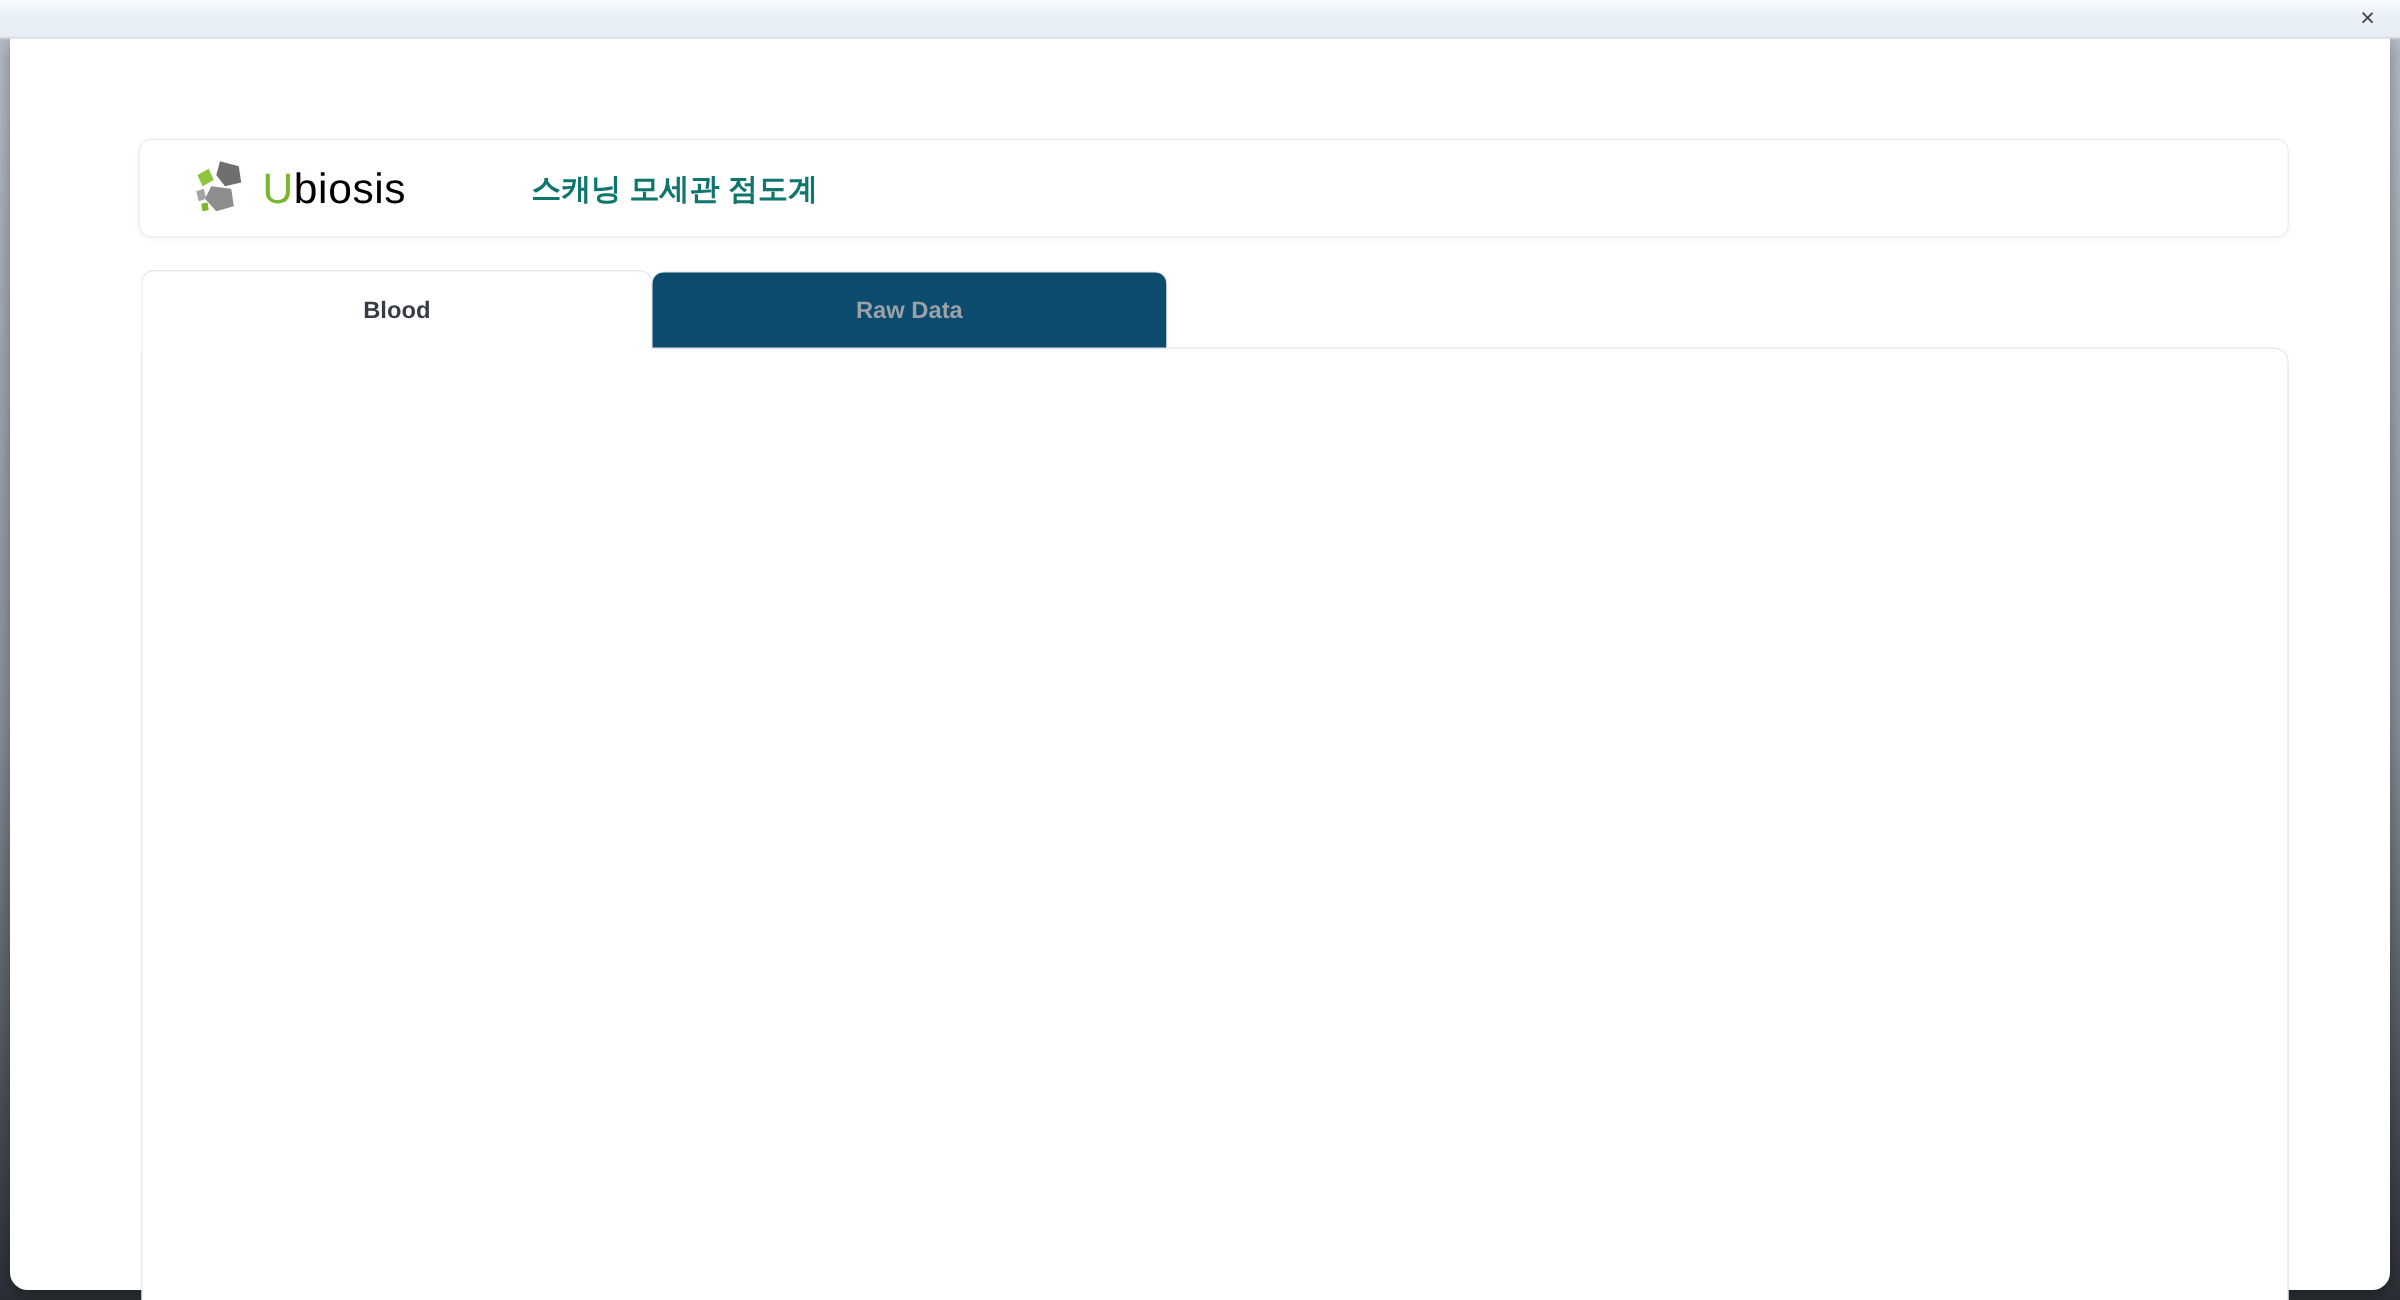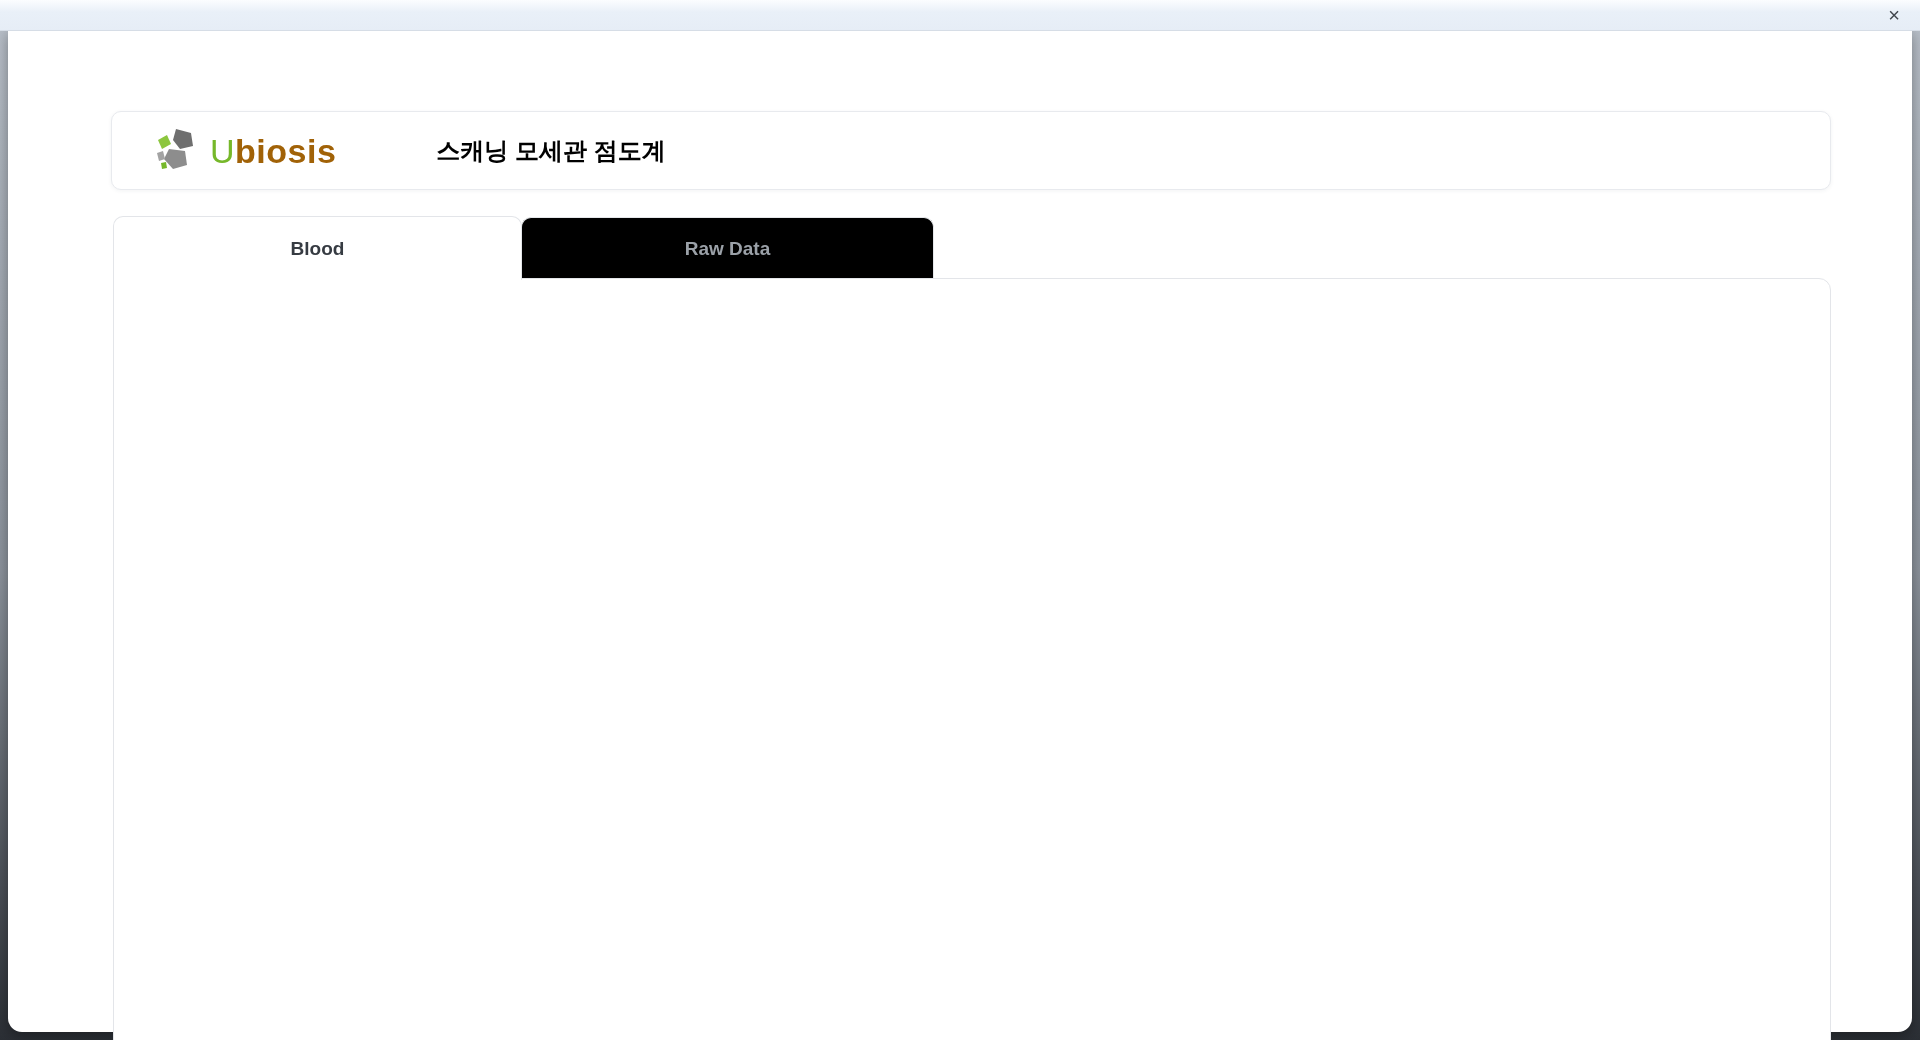--- a/index.html
+++ b/index.html
@@ -30,34 +30,34 @@
 
   
   .header-card{
     position:absolute;left:103px;top:81px;width:1718px;height:77px;
     background:#fff;border:1px solid #e8eaee;border-radius:10px;
     box-shadow:0 1px 4px rgba(40,50,70,.06);display:flex;align-items:center;z-index:2;
   }
   .logo{display:flex;align-items:center;margin-left:44px;}
   .logo-text{font-size:34px;letter-spacing:.5px;font-weight:500;margin-left:6px;line-height:1;}
   .logo-u{color:#76b82a;}
-  .logo-rest{color:#a16207;font-weight:bold;}
-  .app-title{margin-left:100px;font-size:24px;font-weight:bold;color:#000000;}
+  .logo-rest{color:#000000;}
+  .app-title{margin-left:100px;font-size:24px;font-weight:bold;color:#0f766e;}
 
   
   .tab{
     position:absolute;display:flex;align-items:center;justify-content:center;
     font-size:19px;font-weight:bold;border-radius:10px 10px 0 0;cursor:pointer;
   }
   .tab-result{
     left:105px;top:186px;width:407px;height:63px;background:#fff;
     border:1px solid #e3e5e9;border-bottom:none;color:#363b42;z-index:3;
   }
   .tab-raw{
-    left:513px;top:187px;width:411px;height:61px;background:#000000;
+    left:513px;top:187px;width:411px;height:61px;background:#0c4a6e;
     border:1px solid #e5e7ea;border-bottom:none;color:#9ba1a8;z-index:1;
   }
   .tab-patch{position:absolute;left:106px;top:247px;width:405px;height:4px;background:#fff;z-index:2;}
 
   
   .container{
     position:absolute;left:105px;top:248px;width:1718px;height:775px;
     background:#fff;border:1px solid #e3e5e9;border-radius:0 12px 12px 12px;z-index:1;
     box-sizing:border-box;
   }

